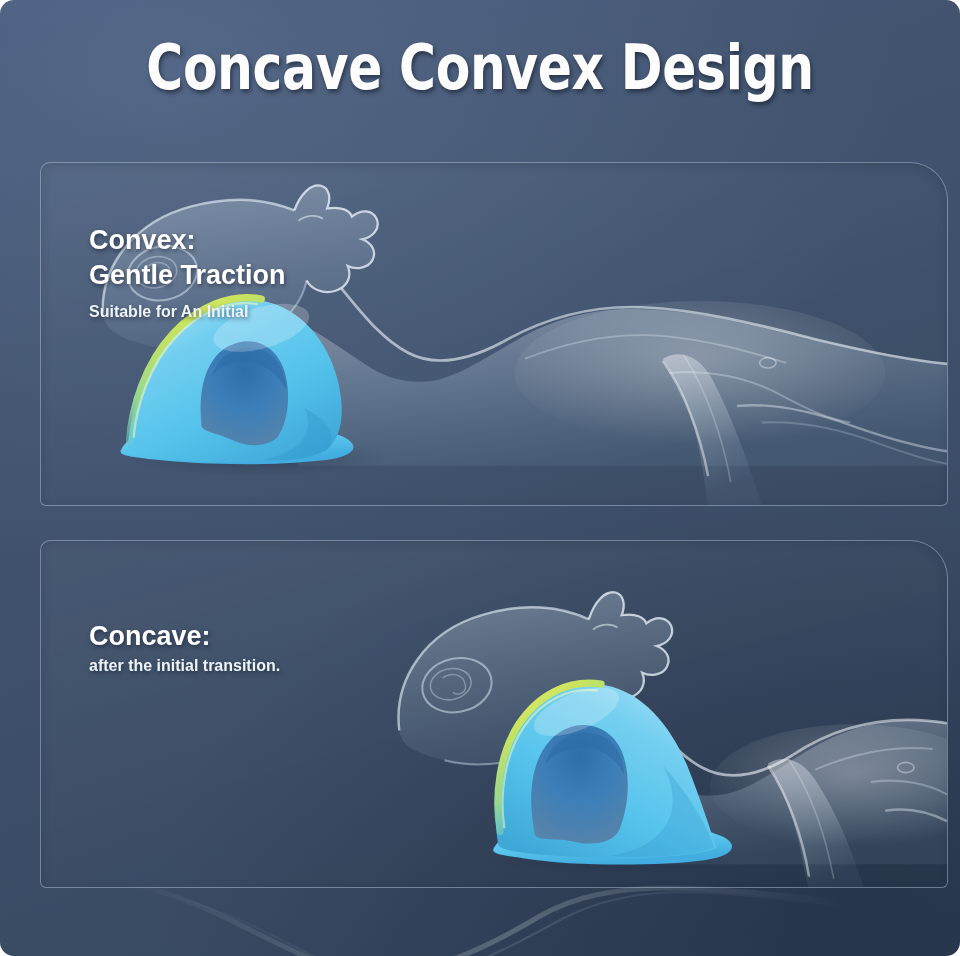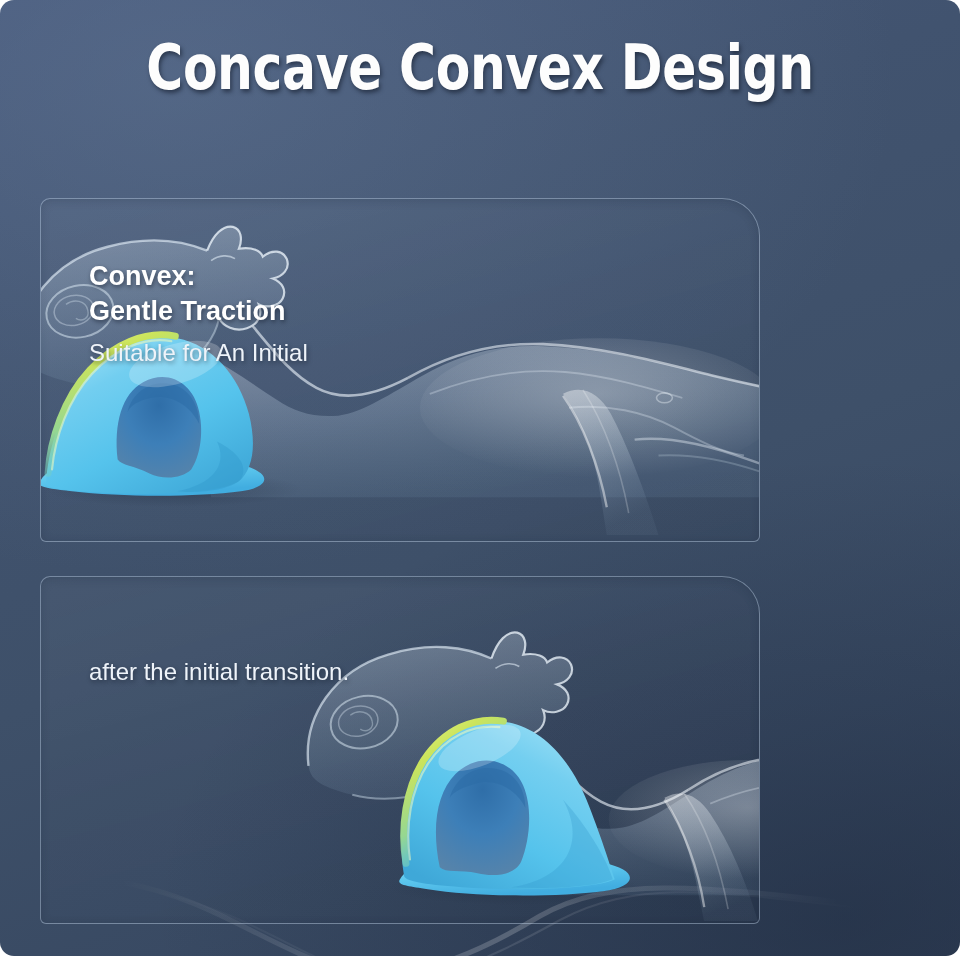--- a/index.html
+++ b/index.html
@@ -39,26 +39,25 @@
     text-shadow:2px 3px 5px rgba(14,22,36,0.55);
     transform:scaleX(0.80);
     transform-origin:center center;
     white-space:nowrap;
   }
 
   
   .panel {
     position:absolute;
     left:40px;
-    width:720px;
+    width:908px;
     border:1px solid rgba(196,214,236,0.42);
     background:linear-gradient(165deg, rgba(255,255,255,0.045) 0%, rgba(255,255,255,0.012) 45%, rgba(0,0,0,0.035) 100%);
     box-shadow:0 2px 10px rgba(18,28,44,0.18) inset;
     overflow:hidden;
-    margin-top:36px;
   }
   #panel-convex { top:162px; height:344px;
     border-radius:10px 38px 6px 6px; }
   #panel-concave { top:540px; height:348px;
     border-radius:10px 38px 6px 6px; }
 
   
   .caption { position:absolute; left:48px; }
   #panel-convex .caption  { top:60px; }
   #panel-concave .caption { top:78px; }
@@ -68,22 +67,22 @@
     font-weight:bold;
     font-size:27px;
     line-height:1.30;
     color:#ffffff;
     text-shadow:1px 2px 4px rgba(14,22,36,0.55);
     white-space:pre;
   }
   .cap-sub {
     margin-top:7px;
     font-family:"Liberation Sans", sans-serif;
-    font-weight:normal;
-    font-size:24px;
+    font-weight:bold;
+    font-size:16px;
     line-height:1.45;
     color:#eef3f9;
     text-shadow:1px 2px 4px rgba(14,22,36,0.5);
     white-space:pre;
   }
 
   
   .scene { position:absolute; inset:0; pointer-events:none; }
   .scene svg { display:block; width:100%; height:100%; }
 </style>
@@ -401,17 +400,18 @@
 
           <ellipse cx="520" cy="172" rx="44" ry="18" transform="rotate(-22 520 172)" fill="#ffffff" opacity="0.22"></ellipse>
 
           <path d="M604,224 C628,250 648,284 654,304 C636,312 590,314 552,312
                    C606,304 628,268 604,224 Z" fill="#2f94c8" opacity="0.28"></path>
         </g>
       </svg>
     </div>
 
     <div class="caption">
+      <div class="cap-head">Concave:</div>
       <div class="cap-sub" style="margin-top:0">after the initial transition.</div>
     </div>
   </section>
 
 </div>
 
 </body></html>

